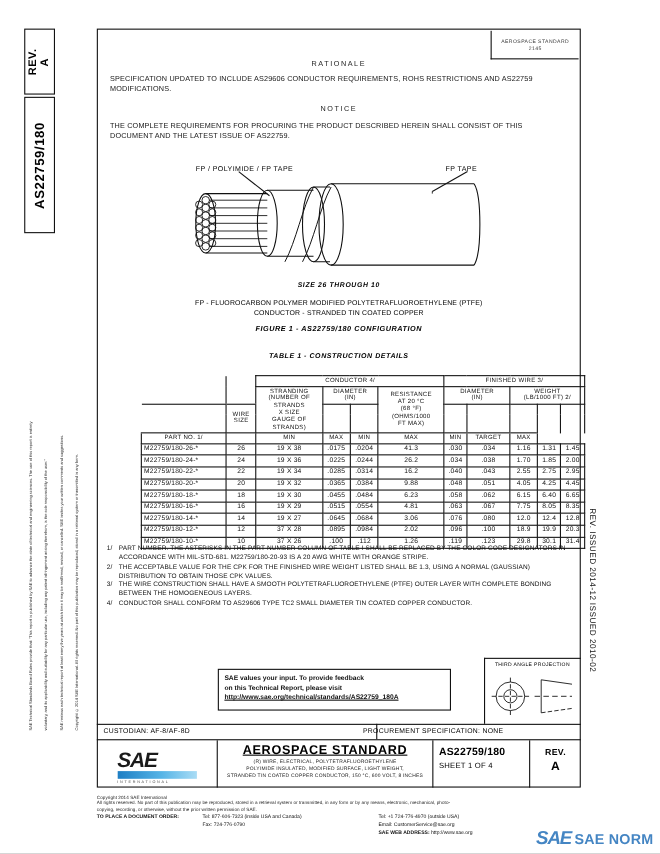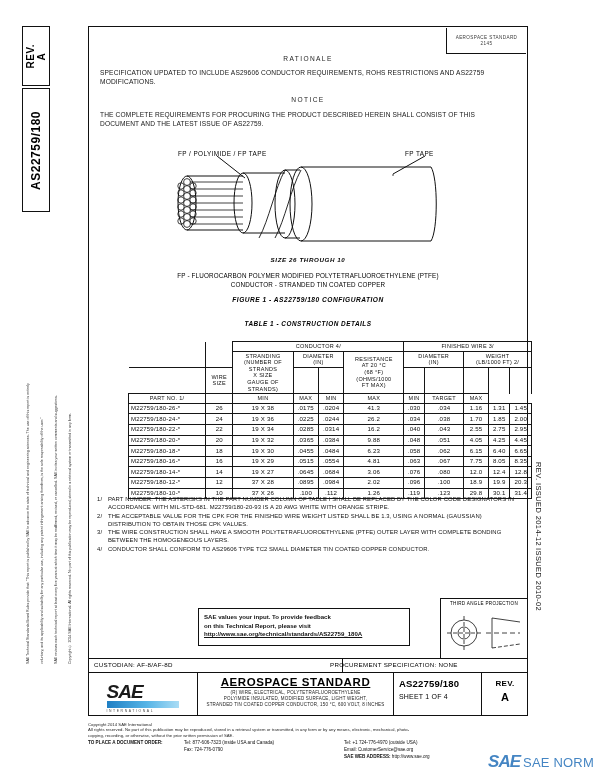--- a/index.html
+++ b/index.html
@@ -112,21 +112,21 @@
   #ft .cp{font-size:4.2px;line-height:5.3px;color:#222;letter-spacing:.05px;}
   #ft .ord{display:flex;margin-top:2px;font-size:4.6px;font-weight:bold;color:#111;}
   #ft .ord .c1{width:96px;}
   #ft .ord .c2{width:160px;font-weight:normal;}
   #ft .ord .c3{width:140px;font-weight:normal;}
   #ft .ord .lab{font-weight:bold;}
 
   
   #wm{right:6px;bottom:4px;display:flex;align-items:center;opacity:.95;}
   #wm .wlogo{font-size:17px;font-weight:bold;font-style:italic;color:#3b7fc0;letter-spacing:-1px;}
-  #wm .wtxt{font-size:13px;font-weight:normal;color:#3b7fc0;margin-left:3px;letter-spacing:.2px;}
+  #wm .wtxt{font-size:13px;font-weight:bold;color:#3b7fc0;margin-left:3px;letter-spacing:.2px;}
 </style>
 </head>
 <body>
 
 <div class="page">
 
   <div class="abs bdr" id="doc-frame"></div>
 
   <div class="vtab" id="rev-tab">
     <span><span>REV.</span>

